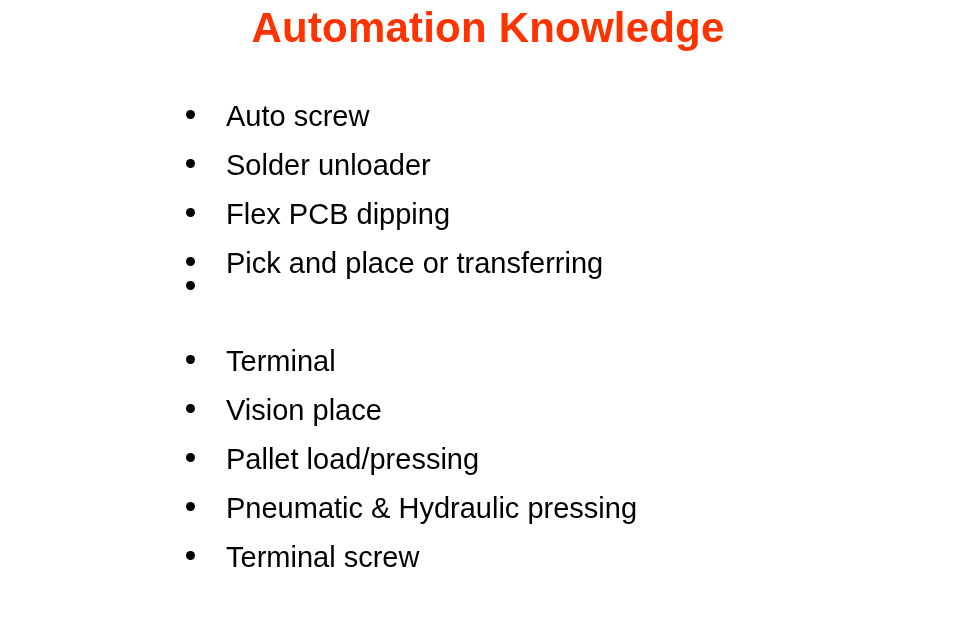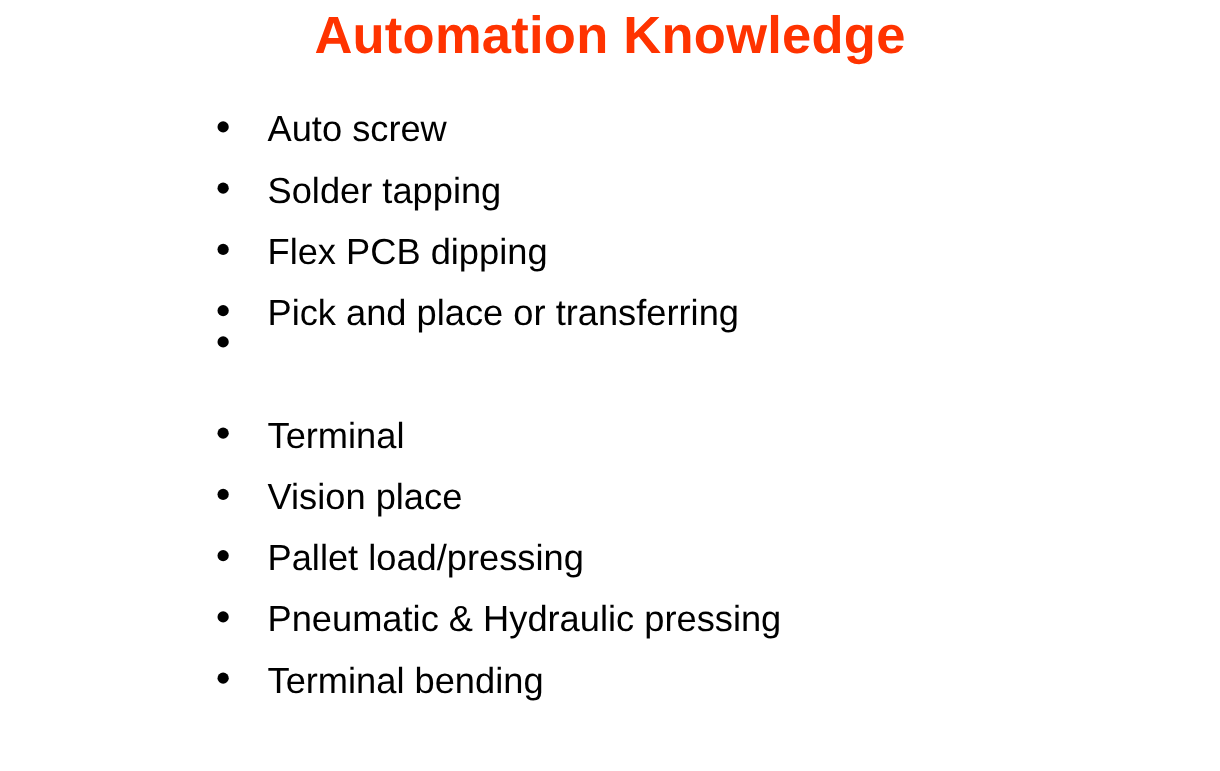--- a/index.html
+++ b/index.html
@@ -30,21 +30,21 @@
     font-weight: bold;
     color: #FF3300;
     letter-spacing: 0.2px;
     line-height: 52px;
     white-space: nowrap;
   }
   .bullet-list {
     position: absolute;
     top: 76px;
     left: 170px;
-    margin: 4px;
+    margin: 16px;
     padding: 0;
     list-style: none;
   }
   .bullet-item {
     display: flex;
     align-items: baseline;
     height: 49px;
     line-height: 49px;
     color: #000000;
     font-size: 29px;
@@ -75,21 +75,21 @@
 
   <ul class="bullet-list">
 
     <li class="bullet-item">
       <span class="bullet-marker"></span>
       <span class="bullet-text">Auto screw</span>
     </li>
 
     <li class="bullet-item">
       <span class="bullet-marker"></span>
-      <span class="bullet-text">Solder tapping</span>
+      <span class="bullet-text">Solder unloader</span>
     </li>
 
 
     <li class="bullet-item">
       <span class="bullet-marker"></span>
       <span class="bullet-text">Flex PCB dipping</span>
     </li>
 
     <li class="bullet-item">
       <span class="bullet-marker"></span>
@@ -115,17 +115,17 @@
       <span class="bullet-text">Pallet load/pressing</span>
     </li>
 
     <li class="bullet-item">
       <span class="bullet-marker"></span>
       <span class="bullet-text">Pneumatic &amp; Hydraulic pressing</span>
     </li>
 
     <li class="bullet-item">
       <span class="bullet-marker"></span>
-      <span class="bullet-text">Terminal bending</span>
+      <span class="bullet-text">Terminal screw</span>
     </li>
 
   </ul>
 </div>
 
 </body></html>

